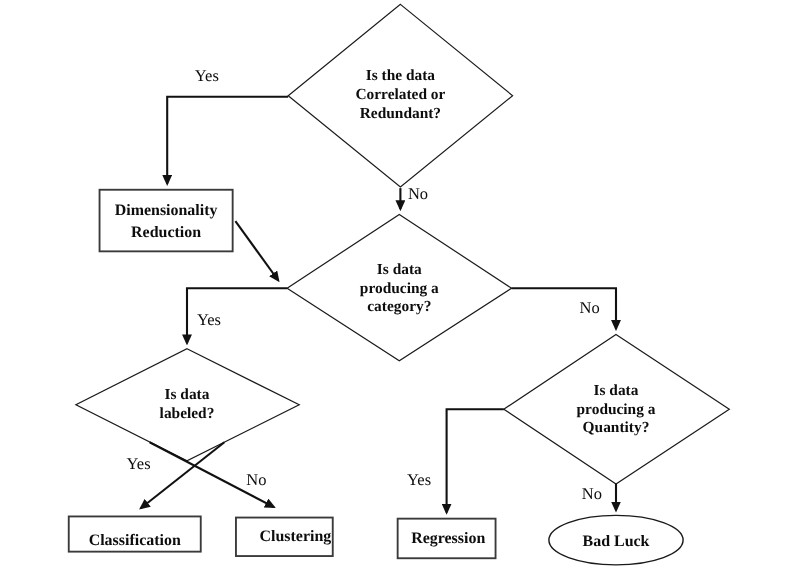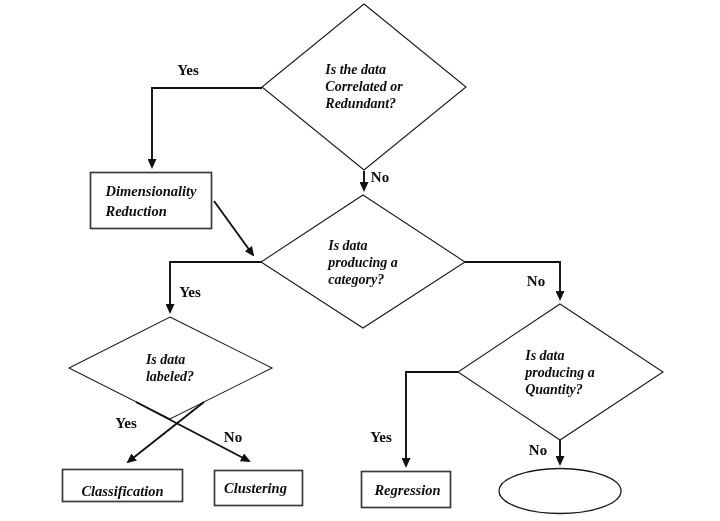--- a/index.html
+++ b/index.html
@@ -19,47 +19,47 @@
   .stage svg {
     position: absolute;
     left: 0;
     top: 0;
   }
   .node-label {
     position: absolute;
     display: flex;
     align-items: center;
     justify-content: center;
+    text-align: center;
     white-space: pre-line;
     font-weight: bold;
     font-size: 14px;
     line-height: 17px;
     pointer-events: none;
-    font-style: italic;
   }
   .node-label.box-text {
     font-size: 14.5px;
     line-height: 20px;
   }
   .edge-label {
     position: absolute;
     transform: translate(-50%, -50%);
-    font-weight: bold;
+    font-weight: normal;
     font-size: 15px;
     white-space: nowrap;
     pointer-events: none;
   }
   
   .t-correlated   { left: 264px; top: 44px;  width: 200px; height: 84px; }
   .t-dimred       { left: 90px;  top: 172px; width: 122px; height: 57px; }
   .t-category     { left: 263px; top: 221px; width: 200px; height: 82px; }
   .t-labeled      { left: 70px;  top: 340px; width: 200px; height: 56px; }
   .t-quantity     { left: 460px; top: 331px; width: 200px; height: 82px; }
   .t-classification { left: 62px;  top: 469px; width: 121px; height: 43px; }
-  .t-clustering     { left: 211px; top: 470px; width: 89px;  height: 36px; }
+  .t-clustering     { left: 224px; top: 470px; width: 89px;  height: 36px; }
   .t-regression     { left: 361px; top: 471px; width: 93px;  height: 37px; }
   .t-badluck        { left: 498px; top: 469px; width: 124px; height: 45px; }
   
   .l-correlated-yes { left: 188px; top: 70px; }
   .l-correlated-no  { left: 380px; top: 177px; }
   .l-category-yes   { left: 190px; top: 292px; }
   .l-category-no    { left: 536px; top: 281px; }
   .l-labeled-yes    { left: 126px; top: 423px; }
   .l-labeled-no     { left: 233px; top: 437px; }
   .l-quantity-yes   { left: 381px; top: 437px; }
@@ -109,20 +109,21 @@
 producing a
 category?</div>
   <div class="node-label t-labeled">Is data
 labeled?</div>
   <div class="node-label t-quantity">Is data
 producing a
 Quantity?</div>
   <div class="node-label box-text t-classification">Classification</div>
   <div class="node-label box-text t-clustering">Clustering</div>
   <div class="node-label box-text t-regression">Regression</div>
+  <div class="node-label box-text t-badluck">Bad Luck</div>
 
   <div class="edge-label l-correlated-yes">Yes</div>
   <div class="edge-label l-correlated-no">No</div>
   <div class="edge-label l-category-yes">Yes</div>
   <div class="edge-label l-category-no">No</div>
   <div class="edge-label l-labeled-yes">Yes</div>
   <div class="edge-label l-labeled-no">No</div>
   <div class="edge-label l-quantity-yes">Yes</div>
   <div class="edge-label l-quantity-no">No</div>
 

